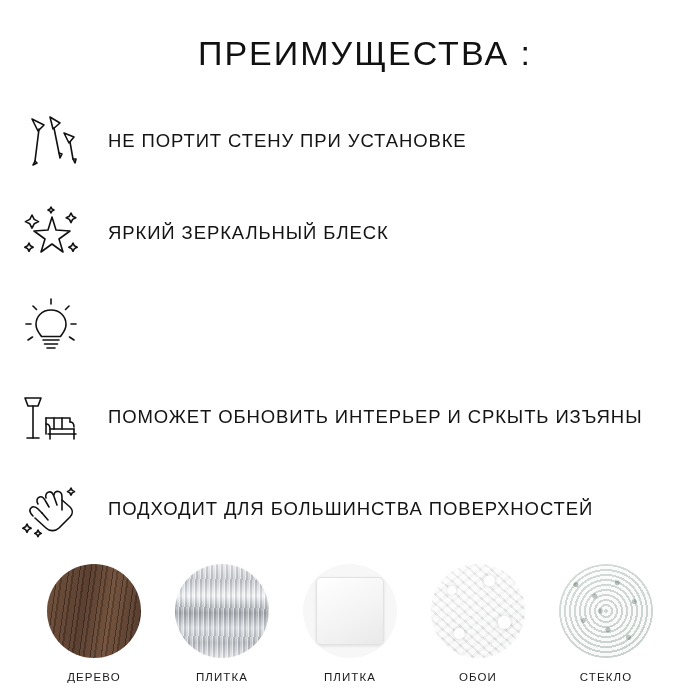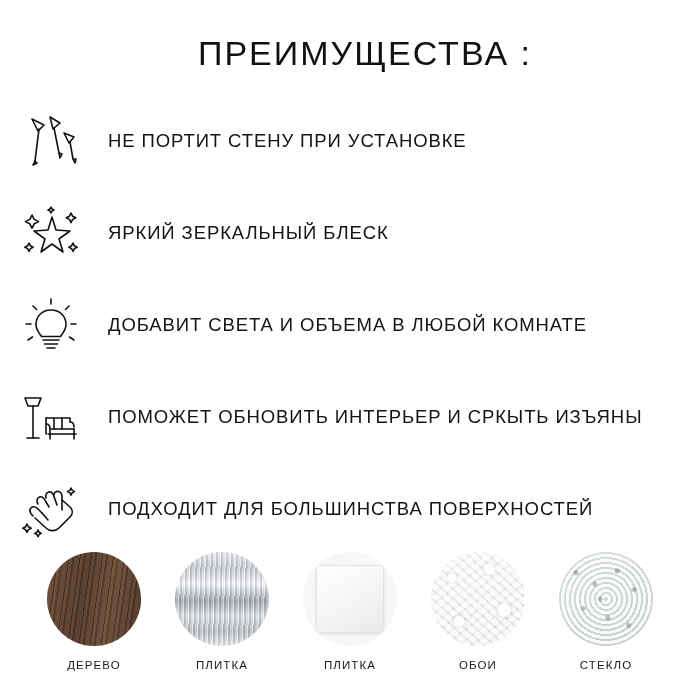--- a/index.html
+++ b/index.html
@@ -50,21 +50,21 @@
   .benefit-text {
     font-size: 18.5px;
     letter-spacing: 0.9px;
     color: #141414;
     white-space: nowrap;
     padding-left: 14px;
   }
   .materials {
     position: absolute;
     left: 0;
-    top: 552px;
+    top: 564px;
     width: 700px;
     display: flex;
     justify-content: center;
     gap: 24px;
   }
   .material {
     width: 104px;
     display: flex;
     flex-direction: column;
     align-items: center;
@@ -194,21 +194,20 @@
           <path d="M27 52 L35 52"></path>
           <path d="M31 3 L31 8"></path>
           <path d="M13 10 L16.5 13.5"></path>
           <path d="M49 10 L45.5 13.5"></path>
           <path d="M6 28 L11 28"></path>
           <path d="M56 28 L51 28"></path>
           <path d="M8 44 L12.5 41"></path>
           <path d="M54 44 L49.5 41"></path>
         </svg>
       </div>
-      <div class="benefit-text">ДОБАВИТ СВЕТА И ОБЪЕМА В ЛЮБОЙ КОМНАТЕ</div>
     </div>
 
     <div class="benefit-row">
       <div class="benefit-icon">
         <svg class="svg-icon" width="66" height="58" viewBox="0 0 66 58" fill="none" stroke="#111" stroke-width="1.6" stroke-linecap="round" stroke-linejoin="round">
           <path d="M7 10 L23 10 L20 18 L10 18 Z"></path>
           <path d="M15 18 L15 50"></path>
           <path d="M9 50 L21 50"></path>
           <path d="M28 30 L52 30 L52 34"></path>
           <path d="M28 30 L28 46"></path>

